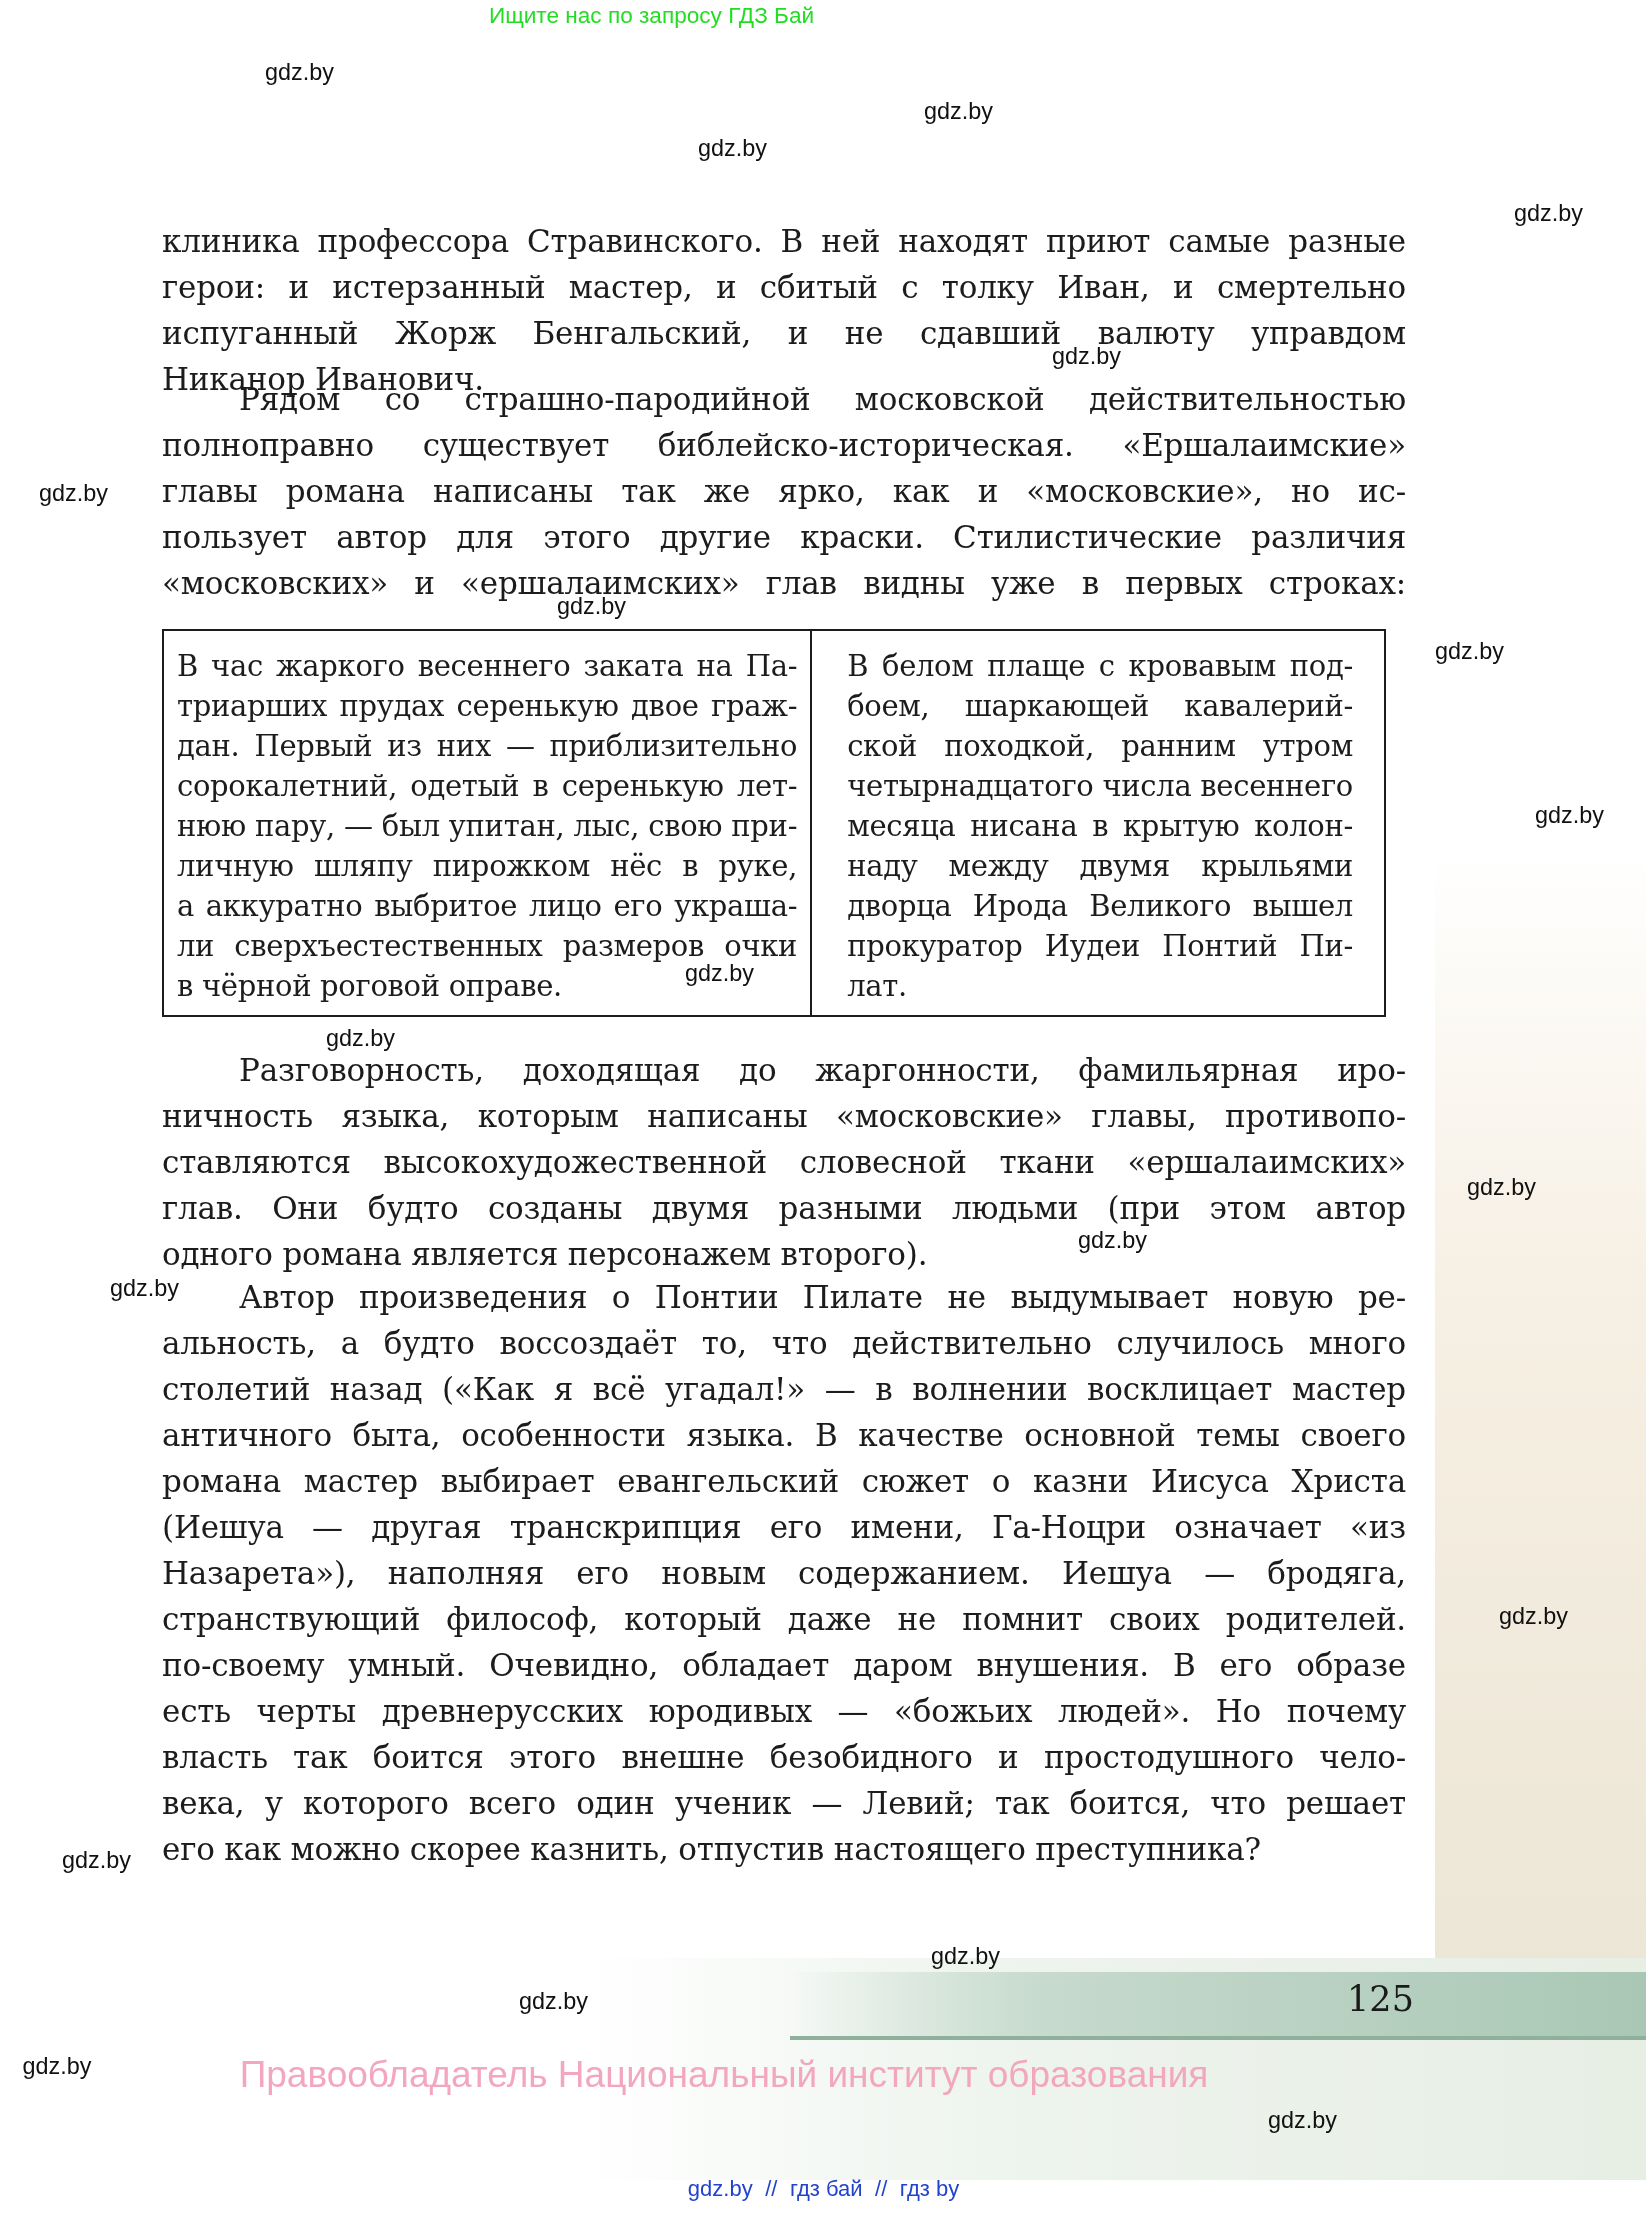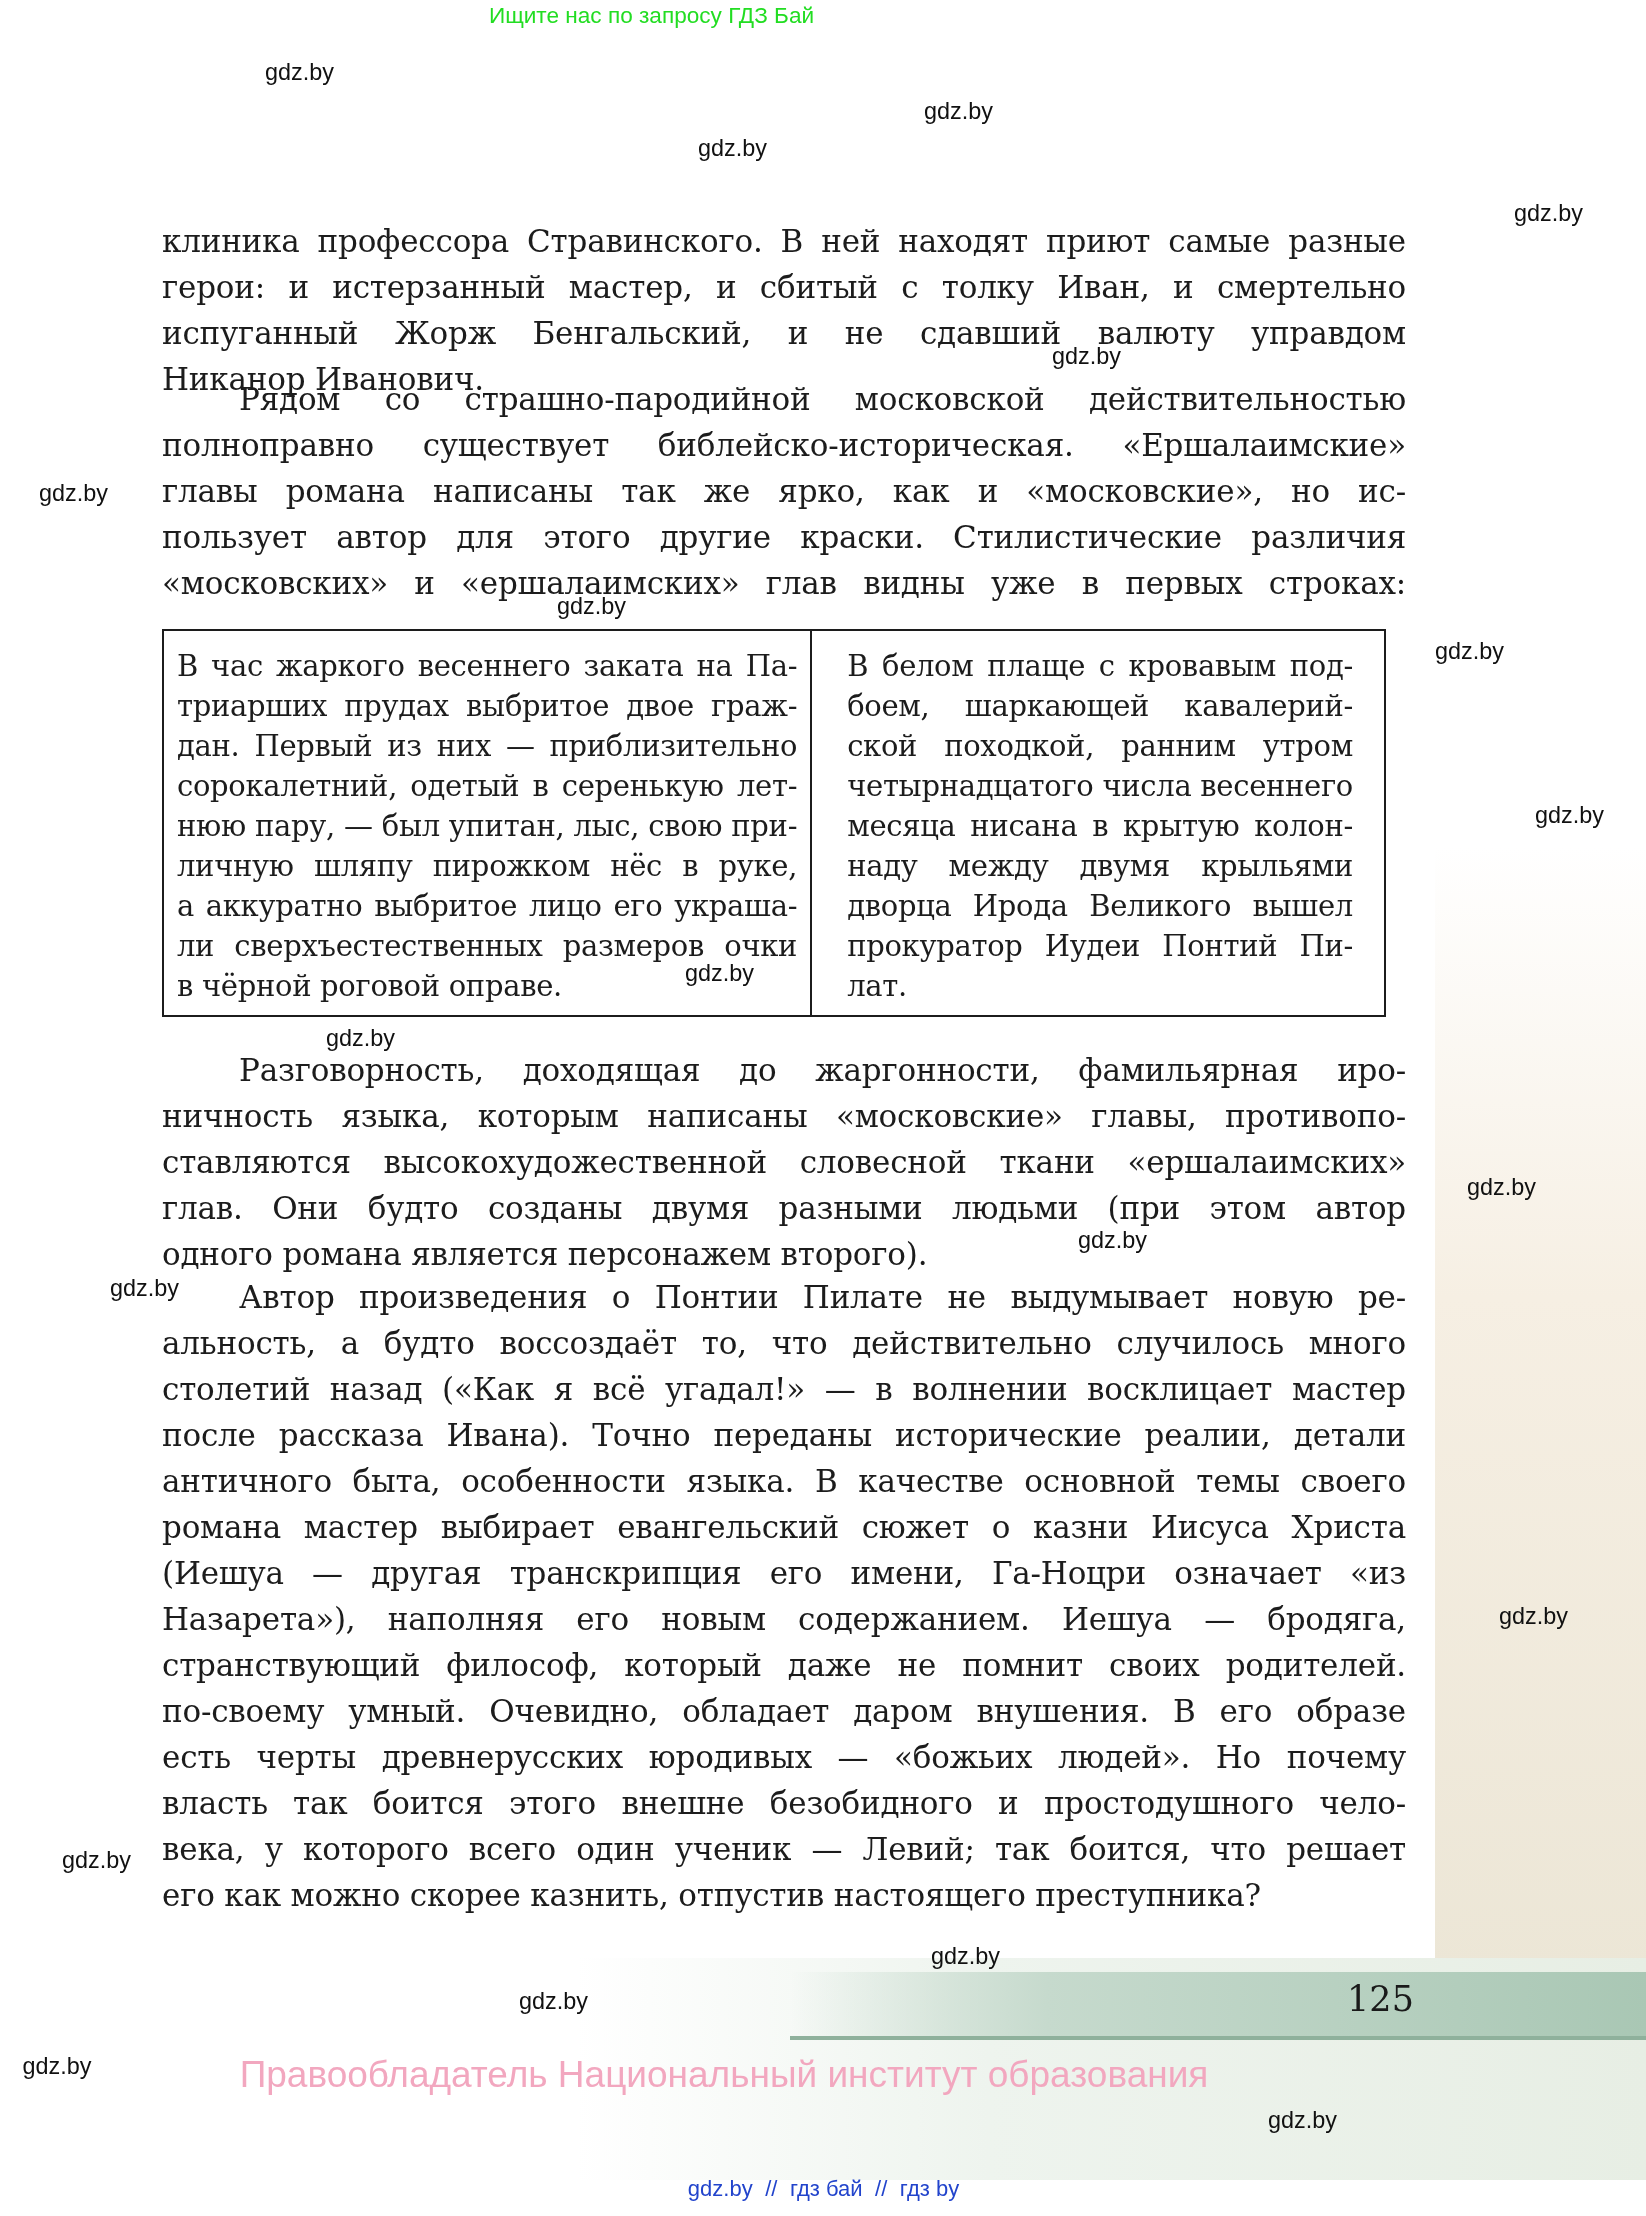--- a/index.html
+++ b/index.html
@@ -90,21 +90,21 @@
   <span class="line indent">Рядом со страшно-пародийной московской действительностью</span>
   <span class="line">полноправно существует библейско-историческая. «Ершалаимские»</span>
   <span class="line">главы романа написаны так же ярко, как и «московские», но ис-</span>
   <span class="line">пользует автор для этого другие краски. Стилистические различия</span>
   <span class="line">«московских» и «ершалаимских» глав видны уже в первых строках:</span>
 </div>
 
 <div class="quote-table">
   <div class="quote-cell left">
     <span class="qline">В час жаркого весеннего заката на Па-</span>
-    <span class="qline">триарших прудах выбритое двое граж-</span>
+    <span class="qline">триарших прудах серенькую двое граж-</span>
     <span class="qline">дан. Первый из них — приблизительно</span>
     <span class="qline">сорокалетний, одетый в серенькую лет-</span>
     <span class="qline">нюю пару, — был упитан, лыс, свою при-</span>
     <span class="qline">личную шляпу пирожком нёс в руке,</span>
     <span class="qline">а аккуратно выбритое лицо его украша-</span>
     <span class="qline">ли сверхъестественных размеров очки</span>
     <span class="qline last">в чёрной роговой оправе.</span>
   </div>
   <div class="quote-cell right">
     <span class="qline">В белом плаще с кровавым под-</span>
@@ -124,21 +124,20 @@
   <span class="line">ничность языка, которым написаны «московские» главы, противопо-</span>
   <span class="line">ставляются высокохудожественной словесной ткани «ершалаимских»</span>
   <span class="line">глав. Они будто созданы двумя разными людьми (при этом автор</span>
   <span class="line last">одного романа является персонажем второго).</span>
 </div>
 
 <div class="text-block" style="top:1274px;">
   <span class="line indent">Автор произведения о Понтии Пилате не выдумывает новую ре-</span>
   <span class="line">альность, а будто воссоздаёт то, что действительно случилось много</span>
   <span class="line">столетий назад («Как я всё угадал!» — в волнении восклицает мастер</span>
-  <span class="line">после рассказа Ивана). Точно переданы исторические реалии, детали</span>
   <span class="line">античного быта, особенности языка. В качестве основной темы своего</span>
   <span class="line">романа мастер выбирает евангельский сюжет о казни Иисуса Христа</span>
   <span class="line">(Иешуа — другая транскрипция его имени, Га-Ноцри означает «из</span>
   <span class="line">Назарета»), наполняя его новым содержанием. Иешуа — бродяга,</span>
   <span class="line">странствующий философ, который даже не помнит своих родителей.</span>
   <span class="line">по-своему умный. Очевидно, обладает даром внушения.  В его образе</span>
   <span class="line">есть черты древнерусских юродивых — «божьих людей». Но почему</span>
   <span class="line">власть так боится этого внешне безобидного и простодушного чело-</span>
   <span class="line">века, у которого всего один ученик — Левий; так боится, что решает</span>
   <span class="line last">его как можно скорее казнить, отпустив настоящего преступника?</span>

